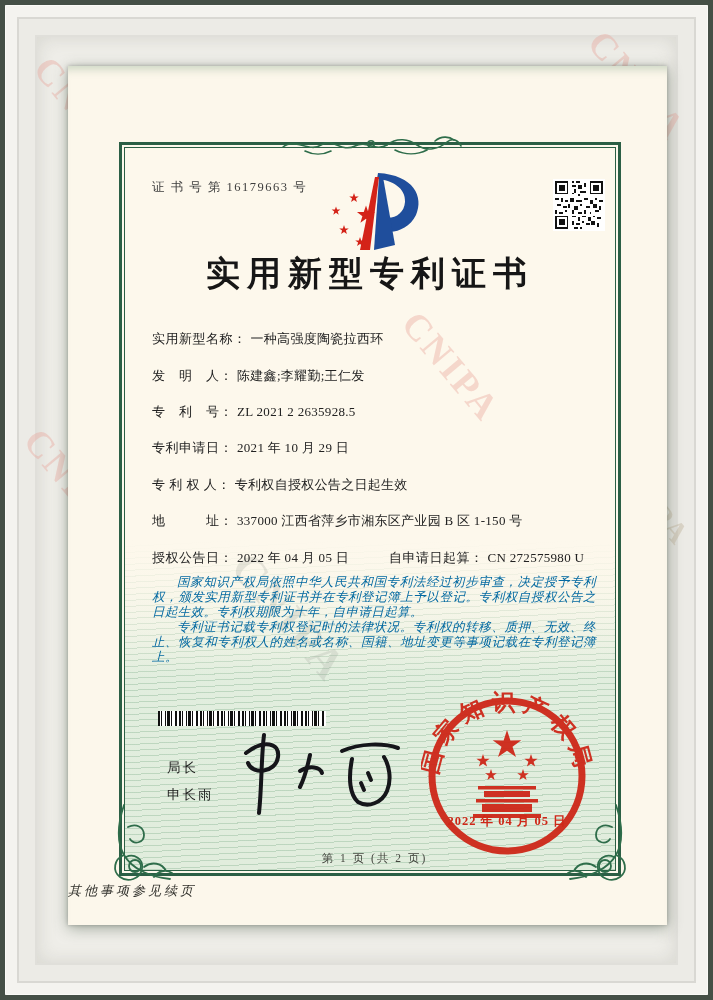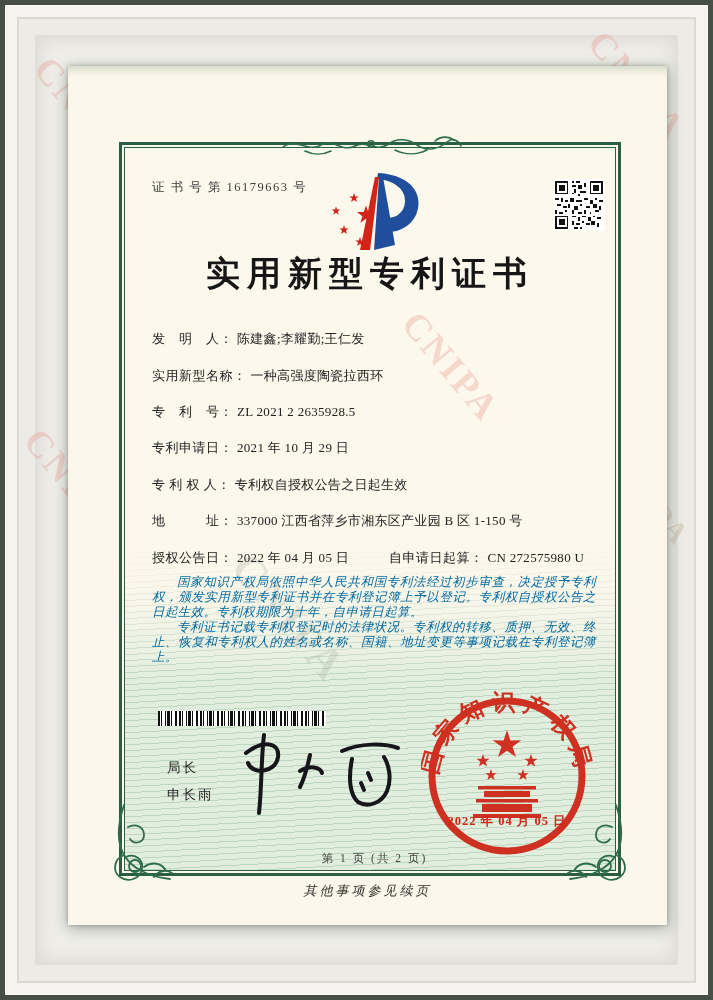--- a/index.html
+++ b/index.html
@@ -77,21 +77,21 @@
 
   .signature { position:absolute; left:112px; top:576px; width:175px; height:98px; }
 
   .seal { position:absolute; left:299px; top:545px; width:172px; height:172px; z-index:5; opacity:0.95; }
   .seal-date { position:absolute; left:294px; top:668px; width:182px; text-align:center; z-index:6;
     font-size:12.5px; font-weight:bold; color:#ce2718; letter-spacing:1px; white-space:nowrap; }
 
   .page-info { position:absolute; left:0; right:24px; top:706px; text-align:center;
     font-size:11.5px; color:#44463f; letter-spacing:2px;padding-left:33px; }
 
-  .footer-note { position:absolute; left:68px; right:46px; top:882px; text-align:center;
+  .footer-note { position:absolute; left:68px; right:46px; top:882px; 
     font-style:italic; font-size:13px; color:#33332e; letter-spacing:3px; }
 
   
   .orn-top { position:absolute; left:50%; top:-12px; transform:translateX(-50%); width:190px; height:26px; }
   .orn-bl  { position:absolute; left:-18px; bottom:-20px; width:86px; height:96px; }
   .orn-br  { position:absolute; right:-18px; bottom:-20px; width:86px; height:96px; transform:scaleX(-1); }
 </style>
 </head>
 <body>
 
@@ -219,26 +219,26 @@
         <use href="#star" transform="translate(36,29) scale(5)" fill="#d42318"></use>
         <use href="#star" transform="translate(18,42) scale(4.6)" fill="#d42318"></use>
         <use href="#star" transform="translate(26,61) scale(5)" fill="#d42318"></use>
         <use href="#star" transform="translate(42,73) scale(5)" fill="#d42318"></use>
       </svg>
 
       <div class="title">实用新型专利证书</div>
 
       <div class="fields">
         <div class="frow">
+          <span class="flabel">实用新型名称：</span>
+          <span class="fvalue">一种高强度陶瓷拉西环</span>
+        </div>
+        <div class="frow">
           <span class="flabel">发　明　人：</span>
           <span class="fvalue">陈建鑫;李耀勤;王仁发</span>
-        </div>
-        <div class="frow">
-          <span class="flabel">实用新型名称：</span>
-          <span class="fvalue">一种高强度陶瓷拉西环</span>
         </div>
         <div class="frow">
           <span class="flabel">专　利　号：</span>
           <span class="fvalue">ZL 2021 2 2635928.5</span>
         </div>
         <div class="frow">
           <span class="flabel">专利申请日：</span>
           <span class="fvalue">2021 年 10 月 29 日</span>
         </div>
         <div class="frow">

